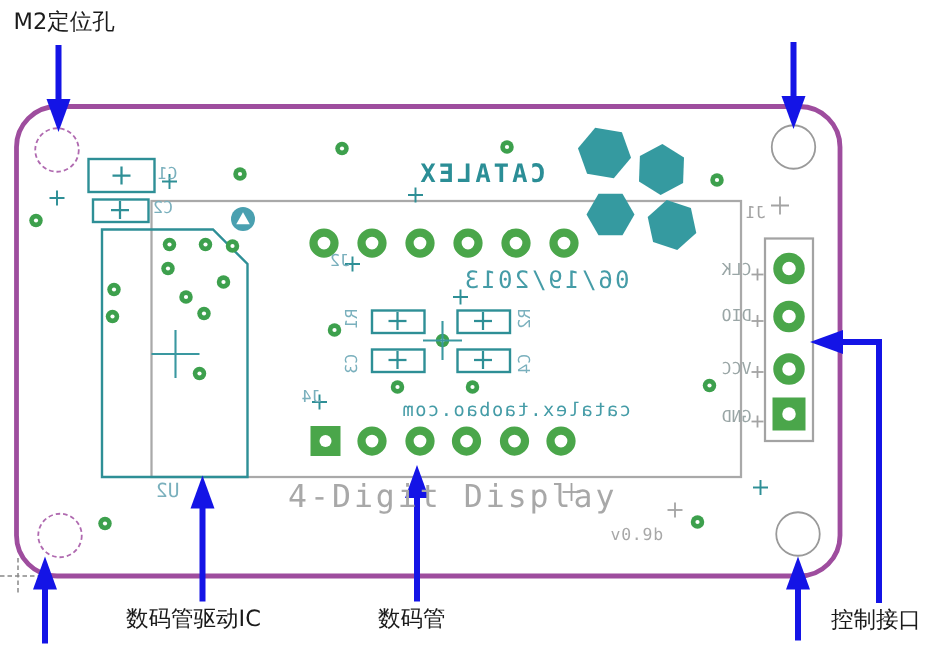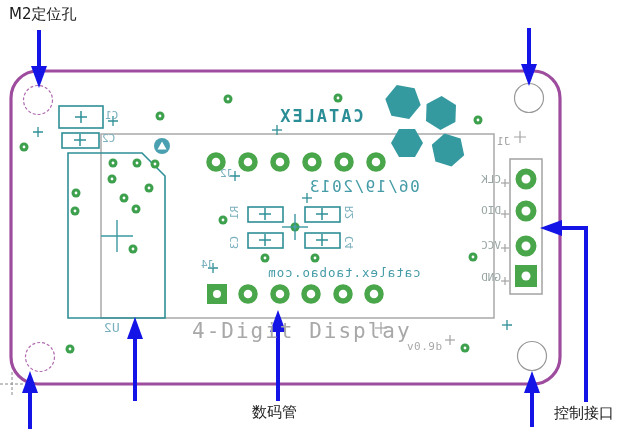--- a/index.html
+++ b/index.html
@@ -10,21 +10,21 @@
   .cn{font-size:15px;color:#1a1a1a;font-family:"DejaVu Sans",sans-serif;white-space:nowrap;}
   .silk{font-family:"DejaVu Sans Mono",monospace;white-space:nowrap;}
   .mir{transform:scaleX(-1);display:inline-block;}
   .vmir{transform:rotate(-90deg) scaleX(-1);transform-origin:center;display:inline-block;}
   .lteal{color:#7ab0bd;}
   .gray{color:#a3a3a3;}
   .brand{font-size:17px;font-weight:bold;letter-spacing:2px;color:#2b8e96;}
   .date{font-size:16px;letter-spacing:1.5px;color:#459ca7;}
   .url{font-size:12.5px;letter-spacing:1px;color:#459ca7;}
   .product{font-size:21px;letter-spacing:2px;color:#a8a8a8;}
-  .version{font-size:11px;letter-spacing:0.5px;color:#a8a8a8;}
+  .version{font-size:11px;letter-spacing:0.5px;color:#a8a8a8;margin-top:10px;}
   .refdes{font-size:11px;}
   .pin{font-size:11px;color:#9aa6a6;width:28px;text-align:center;}
   .ctr{text-align:center;}
 </style>
 </head>
 <body>
 
 <div class="stage">
 
   <svg id="gfx" width="621" height="430" viewBox="0 0 621 430">
@@ -253,20 +253,21 @@
       </g>
       <g>
         <line x1="559" y1="228" x2="588" y2="228"></line>
         <line x1="586" y1="226" x2="586" y2="402"></line>
         <polygon points="540,228 562,220 562,236" stroke="none"></polygon>
       </g>
     </g>
   </svg>
 
   <div class="abs cn" style="left:9px;top:5px;">M2定位孔</div>
+  <div class="abs cn" style="left:84px;top:403px;">数码管驱动IC</div>
   <div class="abs cn" style="left:252px;top:403px;text-align:right;">数码管</div>
   <div class="abs cn" style="left:554px;top:404px;text-align:center;">控制接口</div>
 
   <div class="abs silk brand mir ctr" style="left:268px;top:106px;width:106px;">CATALEX</div>
   <div class="abs silk date  mir ctr" style="left:294px;top:177px;width:140px;">06/19/2013</div>
   <div class="abs silk url   mir ctr" style="left:258px;top:265px;width:172px;">catalex.taobao.com</div>
   <div class="abs silk product" style="left:176px;top:319px;margin-left:16px;">4-Digit Display</div>
   <div class="abs silk version" style="left:407px;top:340px;">v0.9b</div>
 
   <div class="abs silk refdes gray mir" style="left:497px;top:135px;">J1</div>

